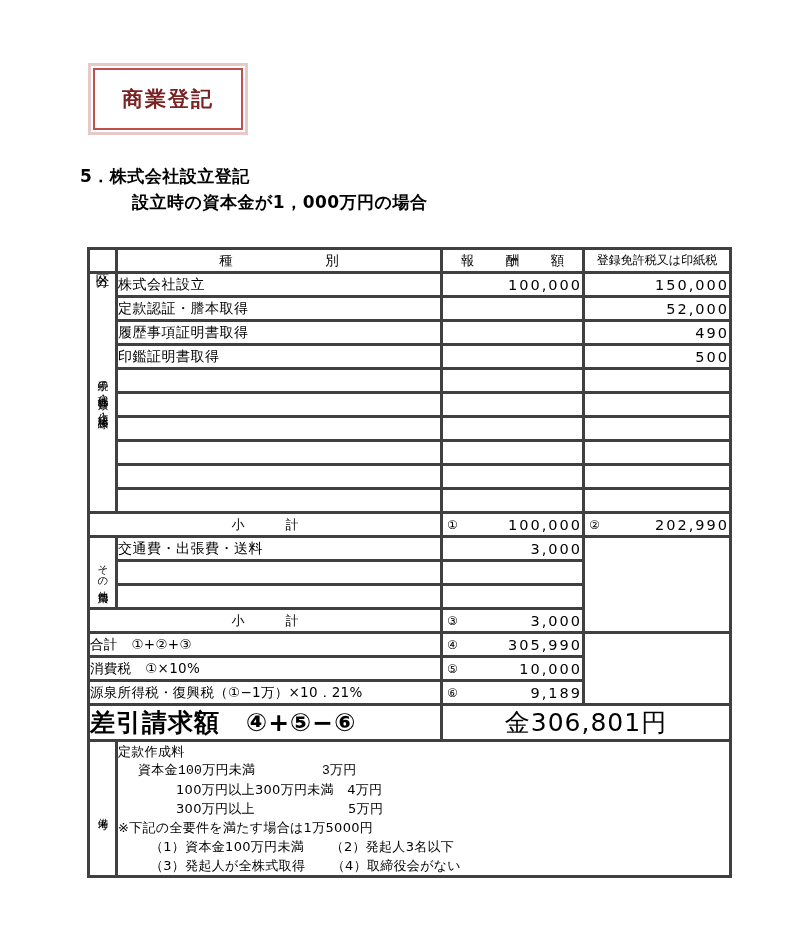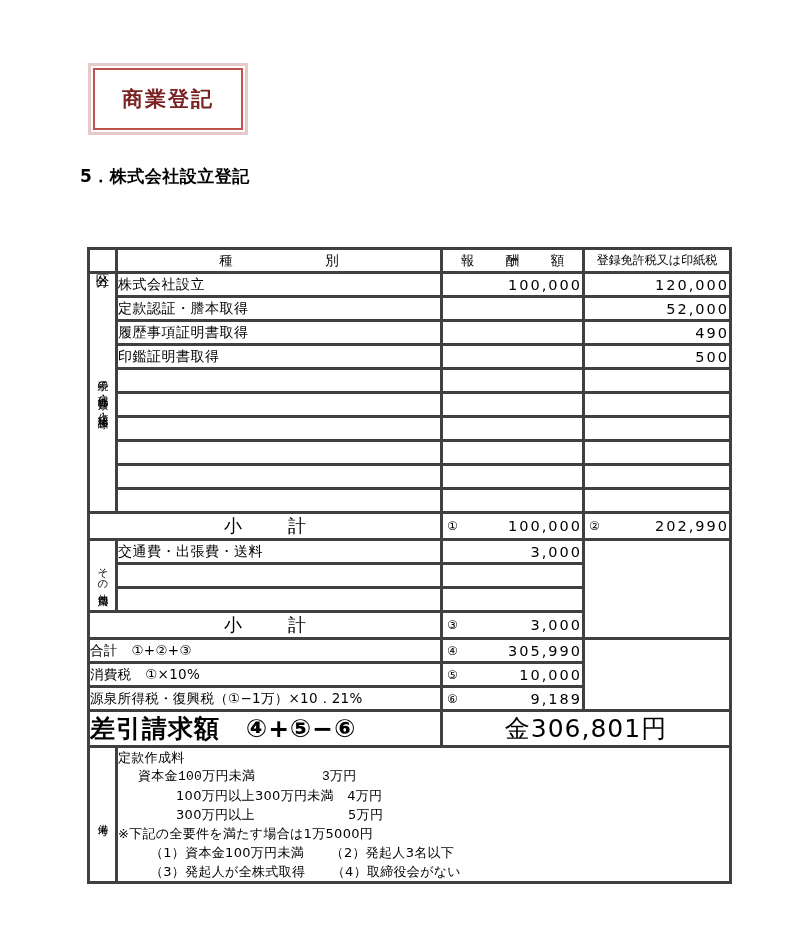--- a/index.html
+++ b/index.html
@@ -129,21 +129,21 @@
     position: absolute;
     left: 4px;
     top: 50%;
     transform: translateY(-50%);
     font-size: 12px;
     letter-spacing: 0;
   }
 
   .subtotal-label {
     text-align: center;
-    font-size: 18px;
+    font-size: 13px;
     letter-spacing: 14px;
     text-indent: 14px;
   }
   .row-tall td { height: 27px; }
 
   .total-label {
     padding-left: 14px;
     font-size: 13.5px;
     letter-spacing: 0.3px;
     white-space: nowrap;
@@ -183,41 +183,42 @@
 <body>
 
 <div id="badge-wrap">
   <div id="badge-inner">
     <span id="badge-text">商業登記</span>
   </div>
 </div>
 
 <div id="title-block">
   <div class="title-line">5．株式会社設立登記</div>
+  <div class="title-line indent">設立時の資本金が1，000万円の場合</div>
 </div>
 
 <table id="fee-table">
   <colgroup>
     <col class="col-kubun">
       <col class="col-type">
       <col class="col-fee">
       <col class="col-tax">
   </colgroup>
   <tbody id="table-body">
       <tr>
         <td class="vcell hdr"><span class="vtext">区分</span></td>
         <td class="hdr hdr-spaced">種　　　別</td>
         <td class="hdr hdr-spaced2">報　酬　額</td>
         <td class="hdr hdr-small">登録免許税又は印紙税</td>
       </tr>
       <tr>
         <td class="vcell" rowspan="10"><span class="vtext">手続の代理・書類の作成・相談等</span></td>
         <td class="type-cell">株式会社設立</td>
         <td class="num-cell">100,000</td>
-        <td class="num-cell">120,000</td>
+        <td class="num-cell">150,000</td>
       </tr>
       <tr>
         <td class="type-cell">定款認証・謄本取得</td>
         <td class="num-cell"></td>
         <td class="num-cell">52,000</td>
       </tr>
       <tr>
         <td class="type-cell">履歴事項証明書取得</td>
         <td class="num-cell"></td>
         <td class="num-cell">490</td>

